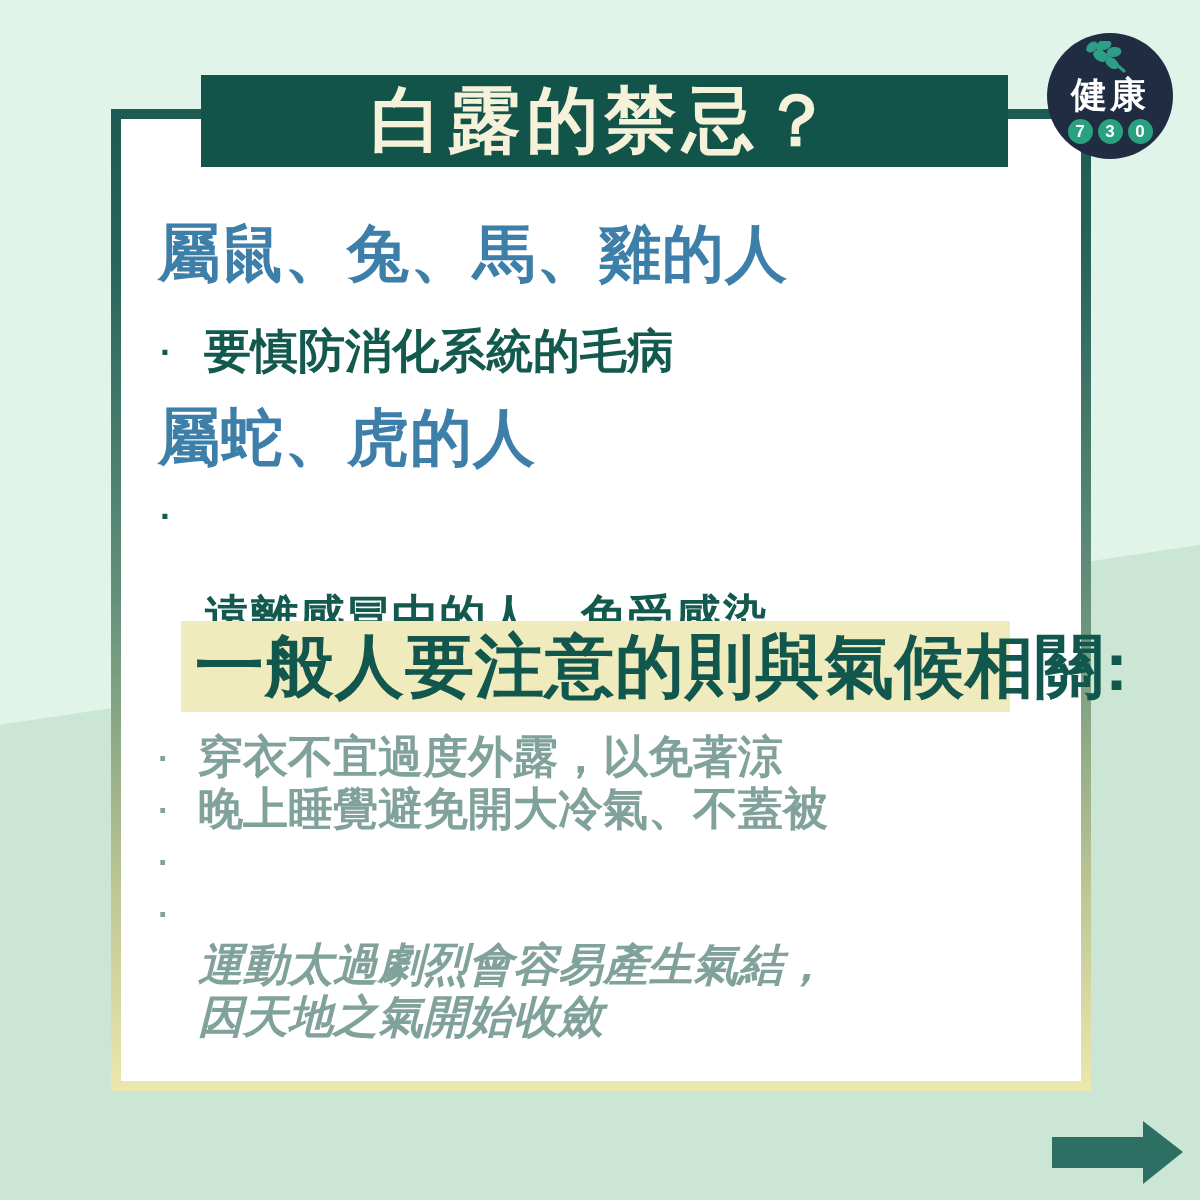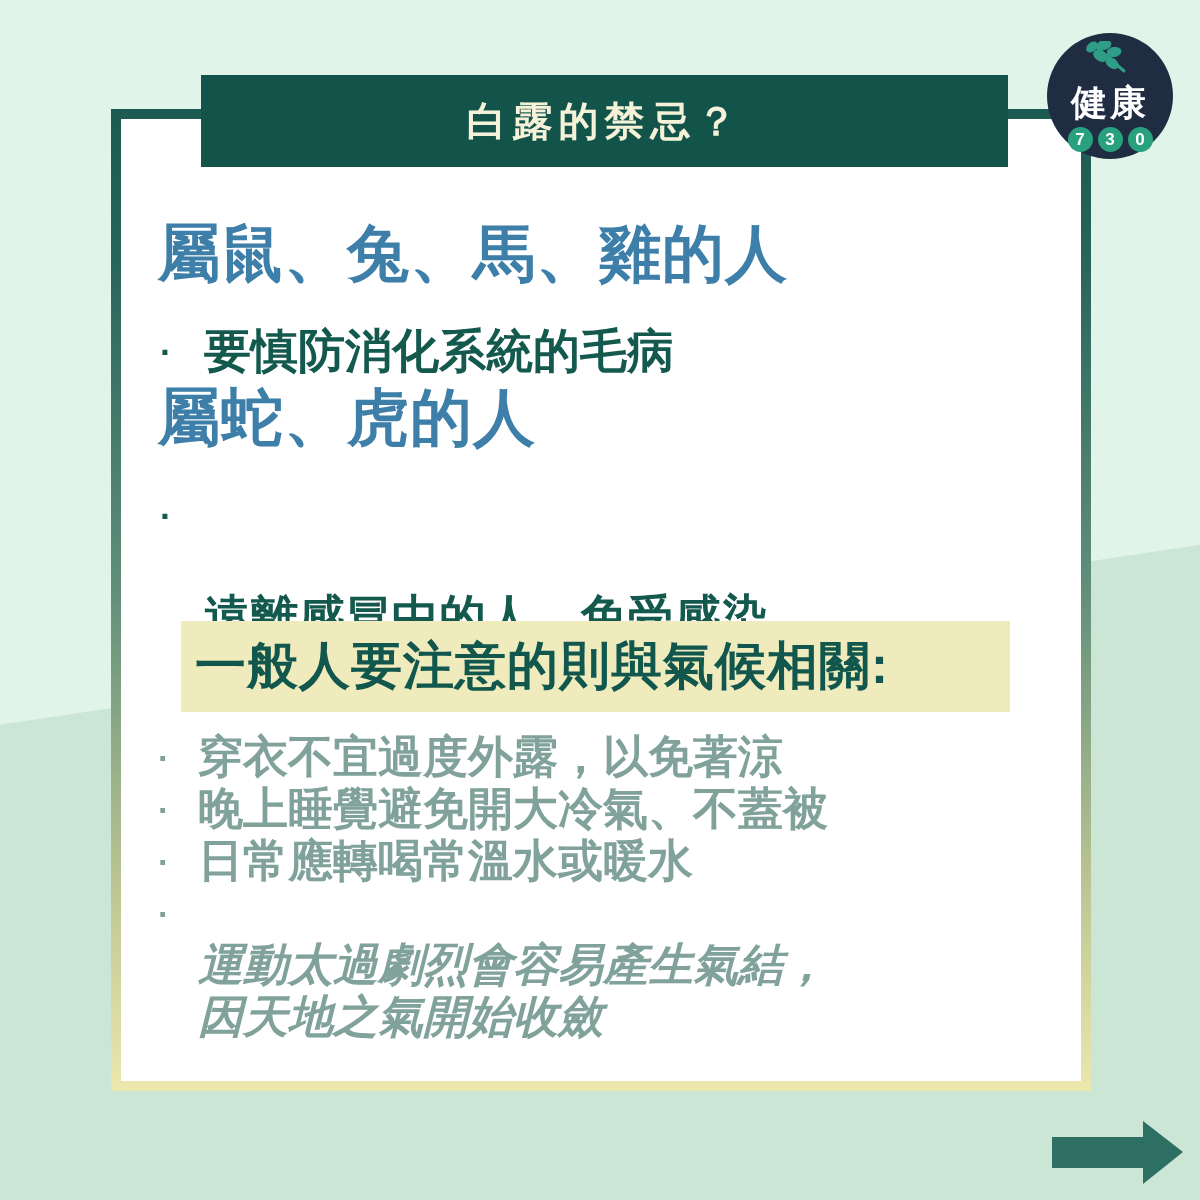--- a/index.html
+++ b/index.html
@@ -21,47 +21,47 @@
     background:linear-gradient(180deg,#1C5A52 0%,#27645B 15%,#64907B 50%,#BFC794 80%,#ECE7AD 100%);
   }
   .card-inner{
     position:absolute;left:10px;top:10px;right:10px;bottom:10px;
     background:#FFFFFF;
   }
   .banner{
     position:absolute;left:201px;top:75px;width:807px;height:92px;
     background:#12544A;
     display:flex;align-items:center;justify-content:center;
-    color:#F6F1D9;font-size:40px;letter-spacing:6px;
+    color:#F6F1D9;font-size:72px;letter-spacing:6px;
   }
   .logo{
     position:absolute;left:1047px;top:33px;width:126px;height:126px;
     border-radius:50%;background:#202C42;
     display:flex;flex-direction:column;align-items:center;
   }
   .logo .leaf{margin-top:8px;height:34px;}
-  .logo .brand{color:#FFFFFF;font-size:36px;letter-spacing:3px;line-height:1;margin-top:10px;}
+  .logo .brand{color:#FFFFFF;font-size:36px;letter-spacing:3px;line-height:1;margin-top:2px;}
   .logo .digits{display:flex;gap:5px;margin-top:6px;}
   .logo .digit{
     width:25px;height:25px;border-radius:50%;background:#29A17E;
     color:#FFFFFF;font-size:17px;display:flex;align-items:center;justify-content:center;
   }
   .h-blue{
     position:absolute;left:158px;color:#3D7FA8;font-size:62px;line-height:1.1;letter-spacing:1px;white-space:nowrap;
   }
   .bullet-row{
     position:absolute;left:160px;display:flex;align-items:flex-start;
     color:#14594E;font-size:47px;line-height:1.05;white-space:nowrap;
   }
   .bullet-row .dot{width:44px;font-size:0.75em;line-height:1.5;}
   .bullet-row.indent{padding-left:44px;margin-top:40px;}
   .highlight{
     position:absolute;left:181px;top:621px;width:829px;height:91px;
     background:#EFEBBC;display:flex;align-items:center;
-    color:#12574D;font-size:51px;letter-spacing:1px;padding-left:14px;box-sizing:border-box;white-space:nowrap;
+    color:#12574D;font-size:69px;letter-spacing:1px;padding-left:14px;box-sizing:border-box;white-space:nowrap;
   }
   .climate-row{
     position:absolute;left:158px;display:flex;align-items:flex-start;
     color:#80A29A;font-size:45px;line-height:1.05;white-space:nowrap;
   }
   .climate-row .dot{width:40px;font-size:0.75em;line-height:1.5;}
   .climate-row.indent{padding-left:40px;font-style:italic;}
   .arrow{position:absolute;left:1052px;top:1121px;}
 </style>
 </head>
@@ -97,21 +97,21 @@
       <span class="digit">0</span>
     </div>
   </div>
 
   <div class="h-blue" style="top:220px">屬鼠、兔、馬、雞的人</div>
   <div class="bullet-row" style="top:326px">
     <span class="dot">·</span>
     <span>要慎防消化系統的毛病</span>
   </div>
 
-  <div class="h-blue" style="top:384px">屬蛇、虎的人</div>
+  <div class="h-blue" style="top:404px">屬蛇、虎的人</div>
   <div class="bullet-row" style="top:490px">
     <span class="dot">·</span>
   </div>
   <div class="bullet-row indent" style="top:552px">
     <span>遠離感冒中的人，免受感染</span>
   </div>
 
   <div class="highlight">
     <span>一般人要注意的則與氣候相關:</span>
   </div>
@@ -119,21 +119,20 @@
   <div class="climate-row" style="top:733px">
     <span class="dot">·</span>
     <span>穿衣不宜過度外露，以免著涼</span>
   </div>
   <div class="climate-row" style="top:785px">
     <span class="dot">·</span>
     <span>晚上睡覺避免開大冷氣、不蓋被</span>
   </div>
   <div class="climate-row" style="top:837px">
     <span class="dot">·</span>
-    <span>日常應轉喝常溫水或暖水</span>
   </div>
   <div class="climate-row" style="top:889px">
     <span class="dot">·</span>
   </div>
   <div class="climate-row indent" style="top:941px">
     <span>運動太過劇烈會容易產生氣結，</span>
   </div>
   <div class="climate-row indent" style="top:993px">
     <span>因天地之氣開始收斂</span>
   </div>

